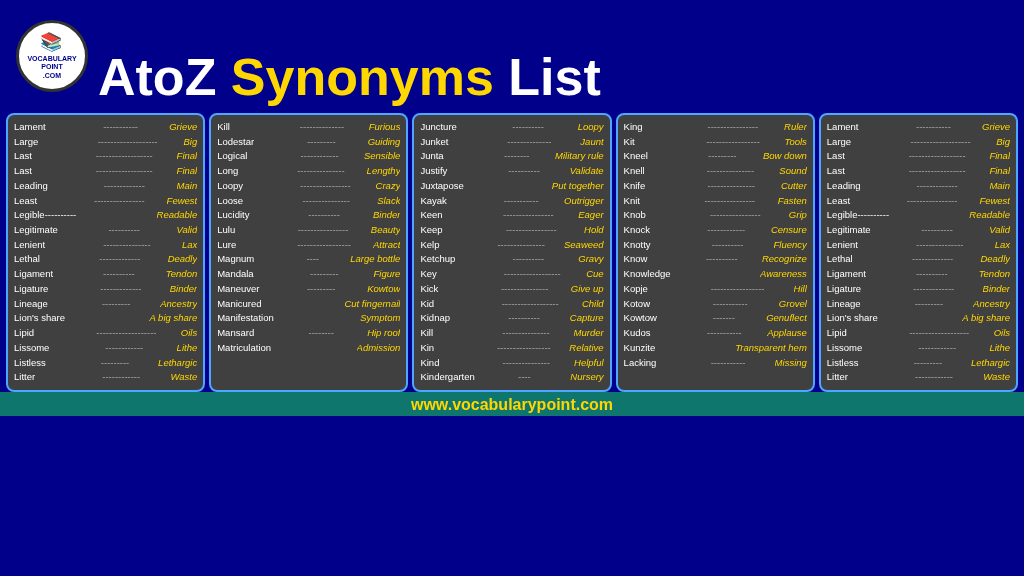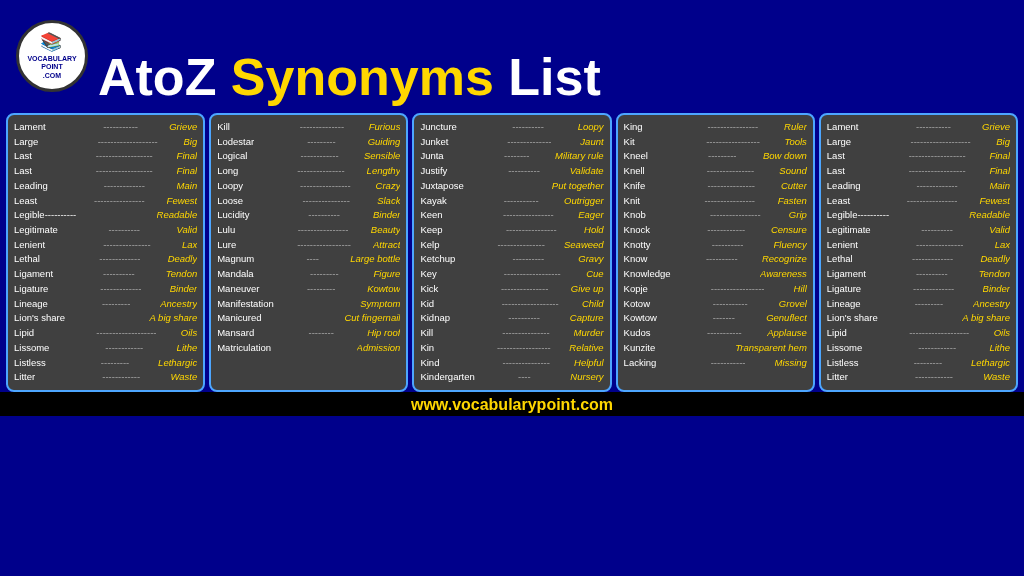--- a/index.html
+++ b/index.html
@@ -97,21 +97,21 @@
       max-width: 90px;
       overflow: hidden;
     }
 
     .footer {
       text-align: center;
       color: #FFD700;
       font-size: 16px;
       font-weight: bold;
       padding: 4px 0 2px 0;
-      background: #000000;
+      background: #0f766e;
     }
   </style>
 </head>
 <body>
 
 <div class="header">
   <div class="logo-circle">
     <div class="logo-icon">📚</div>
     <div class="vocab-text">VOCABULARY<br>POINT<br>.COM</div>
   </div>
@@ -268,28 +268,28 @@
         <span class="word">Mandala</span>
         <span class="dots">---------</span>
         <span class="synonym">Figure</span>
       </div>
       <div class="row">
         <span class="word">Maneuver</span>
         <span class="dots">---------</span>
         <span class="synonym">Kowtow</span>
       </div>
       <div class="row">
+        <span class="word">Manicured</span>
+        <span class="dots"></span>
+        <span class="synonym">Cut fingernail</span>
+      </div>
+      <div class="row">
         <span class="word">Manifestation</span>
         <span class="dots"></span>
         <span class="synonym">Symptom</span>
-      </div>
-      <div class="row">
-        <span class="word">Manicured</span>
-        <span class="dots"></span>
-        <span class="synonym">Cut fingernail</span>
       </div>
       <div class="row">
         <span class="word">Mansard</span>
         <span class="dots">--------</span>
         <span class="synonym">Hip roof</span>
       </div>
       <div class="row">
         <span class="word">Matriculation</span>
         <span class="dots"></span>
         <span class="synonym">Admission</span>

